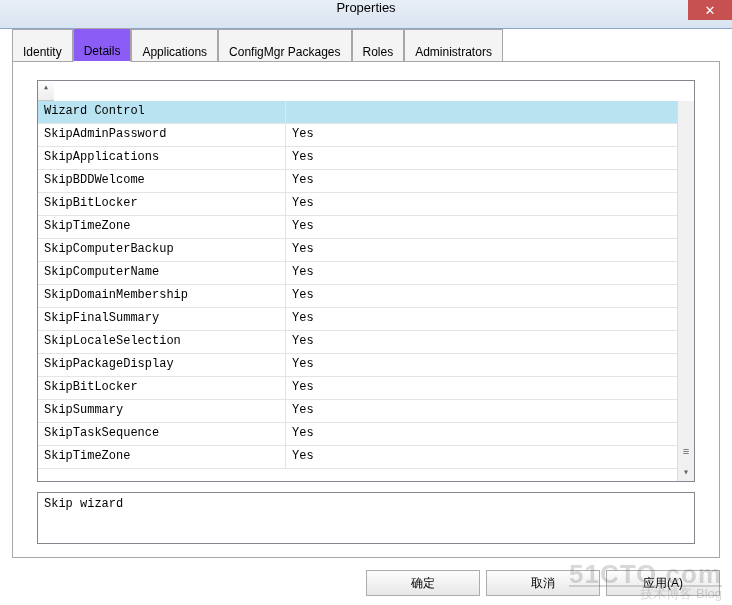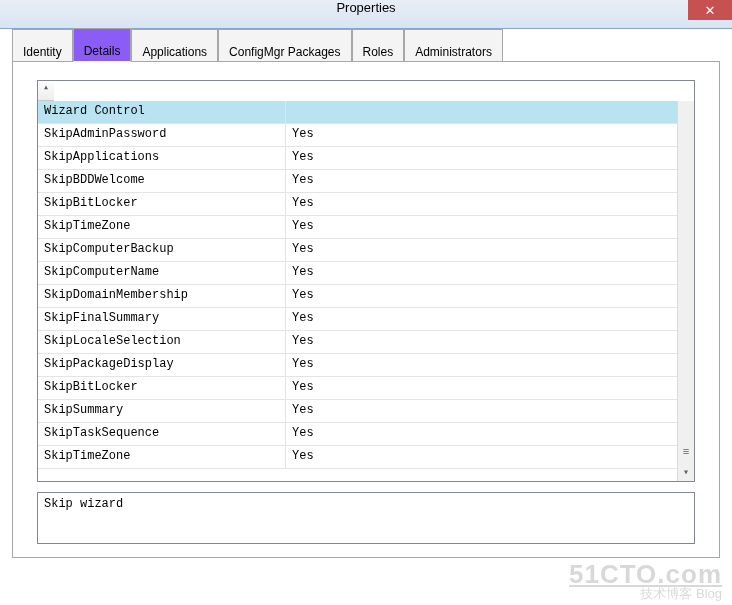--- a/index.html
+++ b/index.html
@@ -288,19 +288,24 @@
       <div class="vscroll">
         <div class="grip">≡</div>
         <div class="down">▾</div>
       </div>
     </div>
 
     <div class="detail-box">Skip wizard</div>
 
   </div>
 
+  <div class="button-row">
+    <div class="btn">确定</div>
+    <div class="btn">取消</div>
+    <div class="btn">应用(A)</div>
+  </div>
 
   <div class="watermark">
     <div class="big">51CTO.com</div>
     <div class="small">技术博客 Blog</div>
   </div>
 
 </div>
 
 </body></html>

